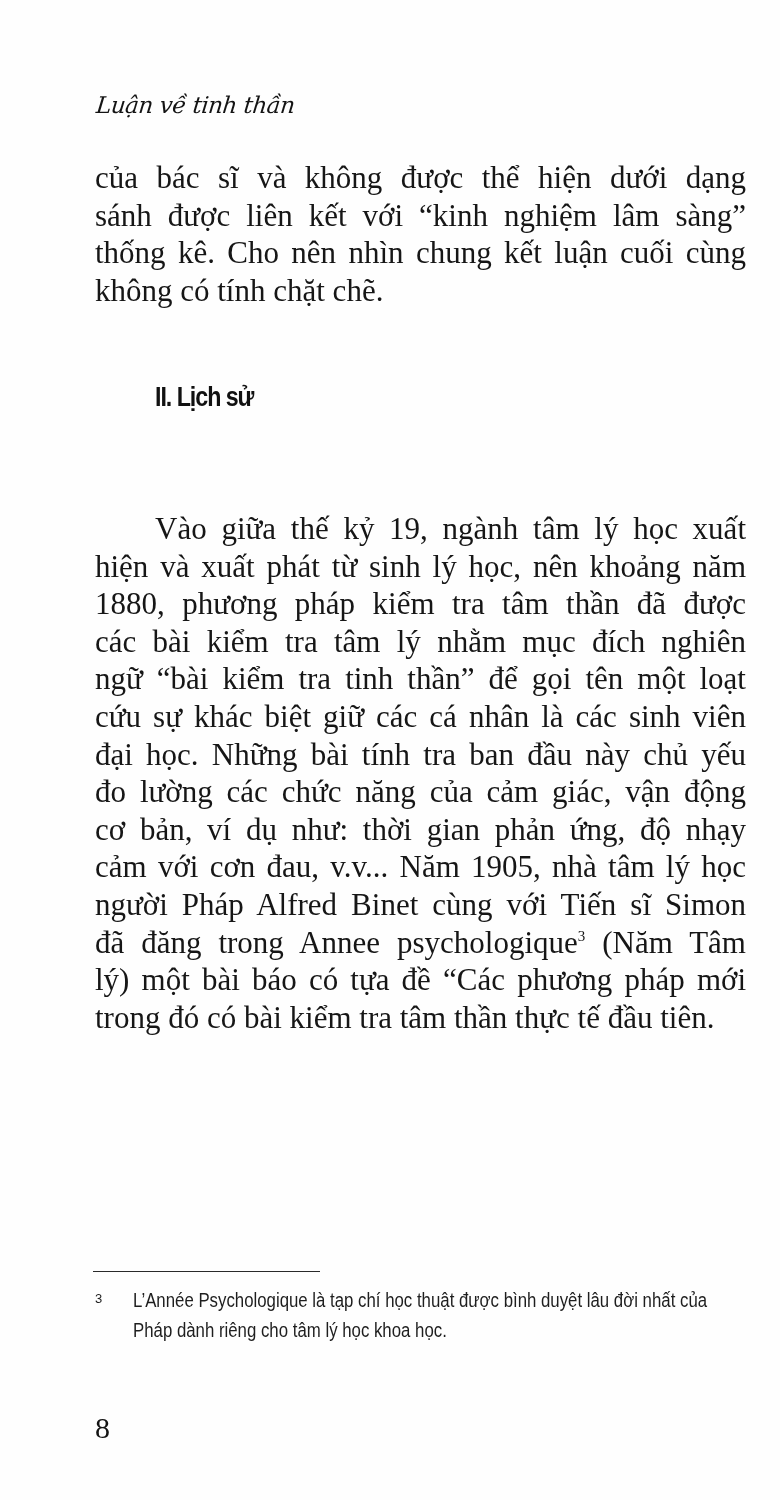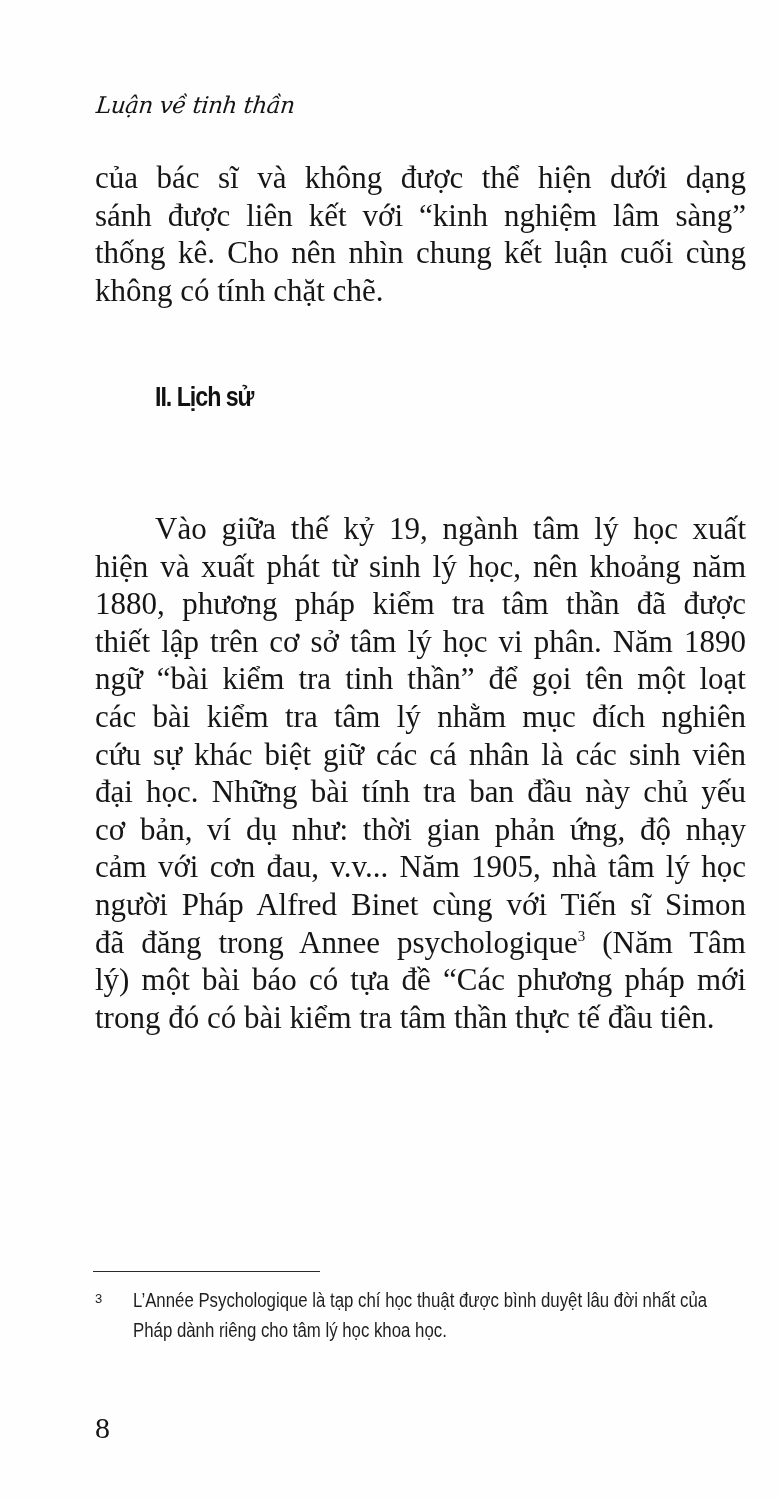--- a/index.html
+++ b/index.html
@@ -133,25 +133,25 @@
     <span class="line">thống kê. Cho nên nhìn chung kết luận cuối cùng</span>
     <span class="line last">không có tính chặt chẽ.</span>
   </div>
 
   <div class="section-heading">II. Lịch sử</div>
 
   <div class="body-block" id="block-2">
     <span class="line indent">Vào giữa thế kỷ 19, ngành tâm lý học xuất</span>
     <span class="line">hiện và xuất phát từ sinh lý học, nên khoảng năm</span>
     <span class="line">1880, phương pháp kiểm tra tâm thần đã được</span>
-    <span class="line">thiết lập trên cơ sở tâm lý học vi phân. Năm 1890</span>
+    <span class="line">các bài kiểm tra tâm lý nhằm mục đích nghiên</span>
     <span class="line">ngữ “bài kiểm tra tinh thần” để gọi tên một loạt</span>
-    <span class="line">các bài kiểm tra tâm lý nhằm mục đích nghiên</span>
     <span class="line">cứu sự khác biệt giữ các cá nhân là các sinh viên</span>
     <span class="line">đại học. Những bài tính tra ban đầu này chủ yếu</span>
+    <span class="line">đo lường các chức năng của cảm giác, vận động</span>
     <span class="line">cơ bản, ví dụ như: thời gian phản ứng, độ nhạy</span>
     <span class="line">cảm với cơn đau, v.v... Năm 1905, nhà tâm lý học</span>
     <span class="line">người Pháp Alfred Binet cùng với Tiến sĩ Simon</span>
     <span class="line"><span>đã đăng trong Annee psychologique</span><sup class="fn-ref">3</sup><span> (Năm Tâm</span></span>
     <span class="line">lý) một bài báo có tựa đề “Các phương pháp mới</span>
     <span class="line last">trong đó có bài kiểm tra tâm thần thực tế đầu tiên.</span>
   </div>
 
   <div class="footnote-rule"></div>
 

